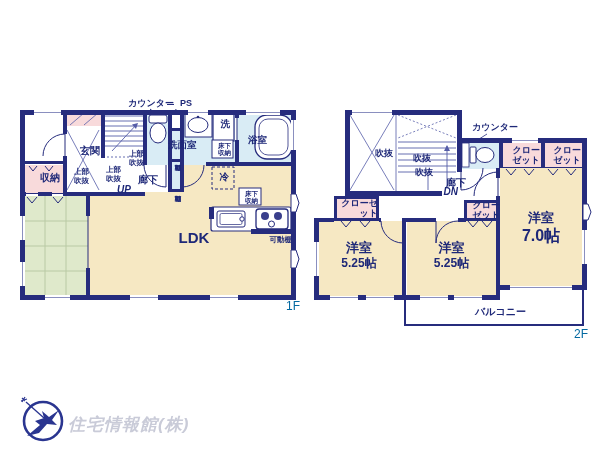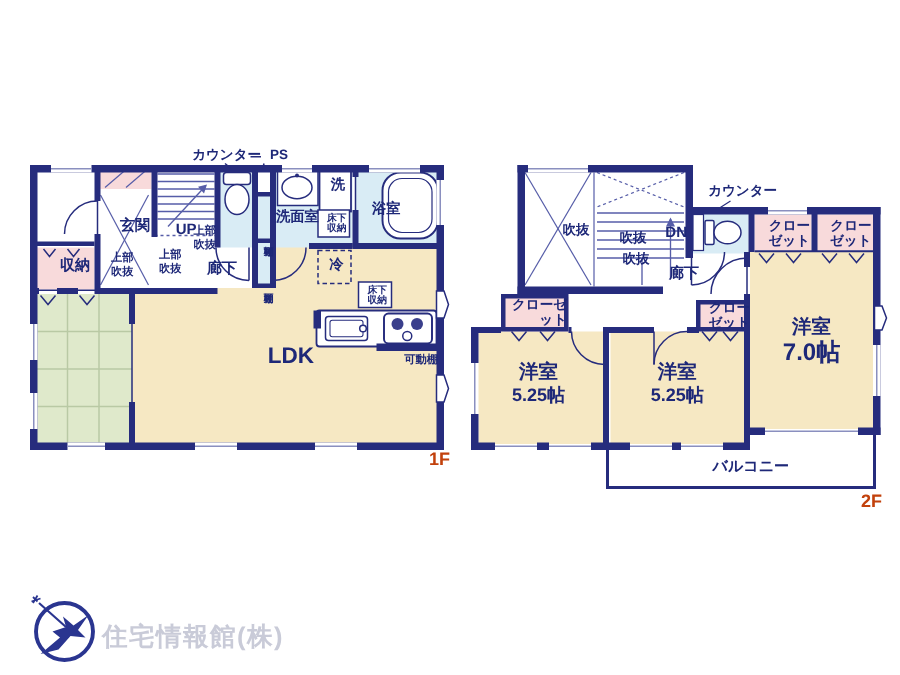--- a/index.html
+++ b/index.html
@@ -3,26 +3,26 @@
 <meta charset="utf-8">
 <style>
   html,body{margin:0;padding:0;background:#ffffff;}
   #canvas{position:relative;width:600px;height:450px;background:#ffffff;overflow:hidden;
           font-family:"Liberation Sans","DejaVu Sans",sans-serif;}
   svg{position:absolute;left:0;top:0;}
   .lbl{position:absolute;color:#1e2878;font-weight:bold;text-align:right;
        line-height:1.15;white-space:nowrap;}
   .wrap{white-space:normal;}
   .v{writing-mode:vertical-rl;text-orientation:upright;white-space:normal;line-height:1;}
-  .it{}
-  .tag{color:#c2410c;font-weight:bold;}
+  .it{font-style:italic;margin-top:36px;}
+  .tag{color:#0369a1;font-weight:normal;}
   .roomlbl{position:absolute;text-align:center;color:#1e2878;font-weight:bold;}
   .roomlbl .nm{line-height:1.25;}
   .roomlbl .sz{line-height:1.2;}
-  .logotext{position:absolute;color:#c9cbd8;font-weight:bold;letter-spacing:1px;}
+  .logotext{position:absolute;color:#c9cbd8;font-weight:bold;letter-spacing:1px;font-style:italic;}
 </style>
 </head>
 <body>
 
 <div id="canvas">
 
 <svg width="600" height="450" viewBox="0 0 600 450">
 
   <g>
 
@@ -286,21 +286,21 @@
 <div class="lbl" style="left:174px;top:98px;width:18px;font-size:9px">PS</div>
 <div class="lbl" style="left:70px;top:145px;width:30px;font-size:10px">玄関</div>
 <div class="lbl it" style="left:105px;top:148px;width:26px;font-size:10px">UP</div>
 <div class="lbl wrap" style="left:126px;top:150px;width:18px;font-size:7.5px">上部吹抜</div>
 <div class="lbl wrap" style="left:71px;top:168px;width:18px;font-size:7.5px">上部吹抜</div>
 <div class="lbl wrap" style="left:103px;top:166px;width:18px;font-size:7.5px">上部吹抜</div>
 <div class="lbl" style="left:128px;top:174px;width:30px;font-size:10px">廊下</div>
 <div class="lbl" style="left:28px;top:172px;width:32px;font-size:10px">収納</div>
 <div class="lbl v" style="left:172px;top:133px;width:9px;height:26px;font-size:6.5px">可動棚</div>
 <div class="lbl v" style="left:172px;top:164px;width:9px;height:26px;font-size:6.5px">可動棚</div>
-<div class="lbl" style="left:184px;top:140px;width:24px;font-size:9.5px">洗面室</div>
+<div class="lbl" style="left:168px;top:140px;width:24px;font-size:9.5px">洗面室</div>
 <div class="lbl wrap" style="left:214px;top:142px;width:17px;font-size:6.5px">床下収納</div>
 <div class="lbl" style="left:218px;top:119px;width:12px;font-size:9.5px">洗</div>
 <div class="lbl" style="left:239px;top:135px;width:28px;font-size:9.5px">浴室</div>
 <div class="lbl" style="left:217px;top:172px;width:12px;font-size:9.5px">冷</div>
 <div class="lbl wrap" style="left:241px;top:190px;width:17px;font-size:6.5px">床下収納</div>
 <div class="lbl" style="left:260px;top:236px;width:32px;font-size:7.5px">可動棚</div>
 
 <div class="roomlbl" style="left:134px;top:229px;width:120px">
   <div class="nm" style="font-size:15px">LDK</div>
 </div>

